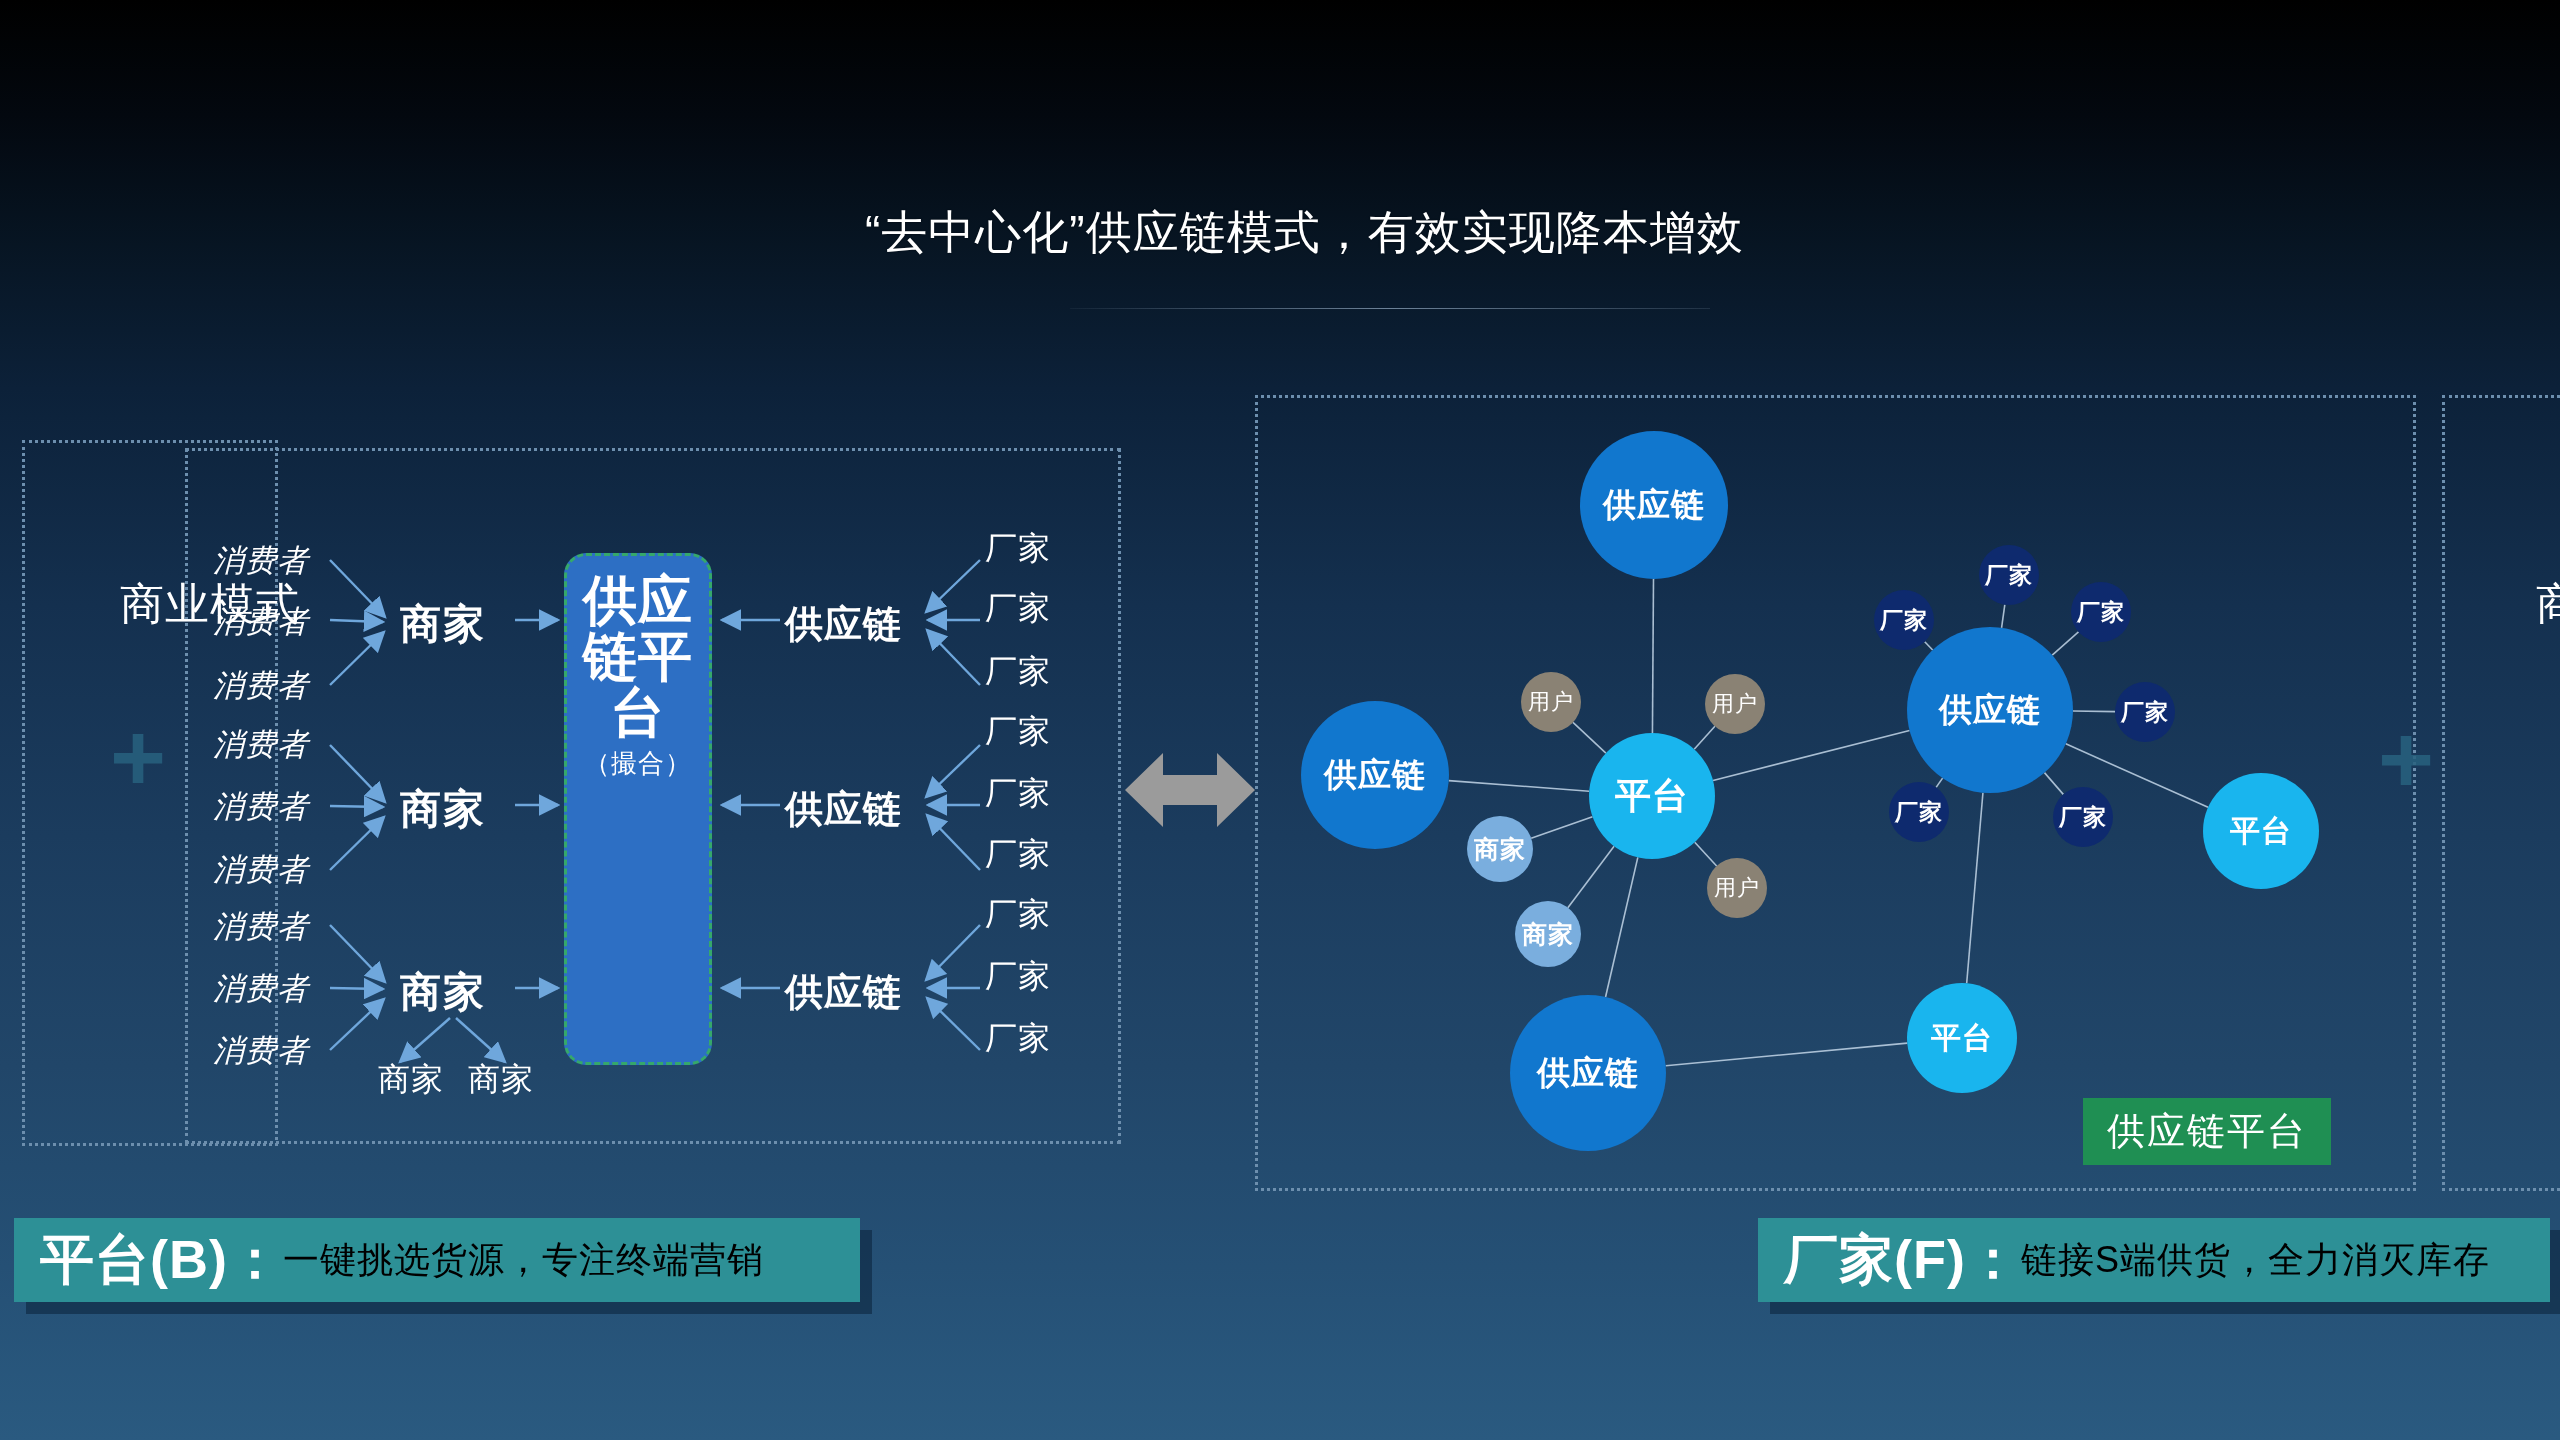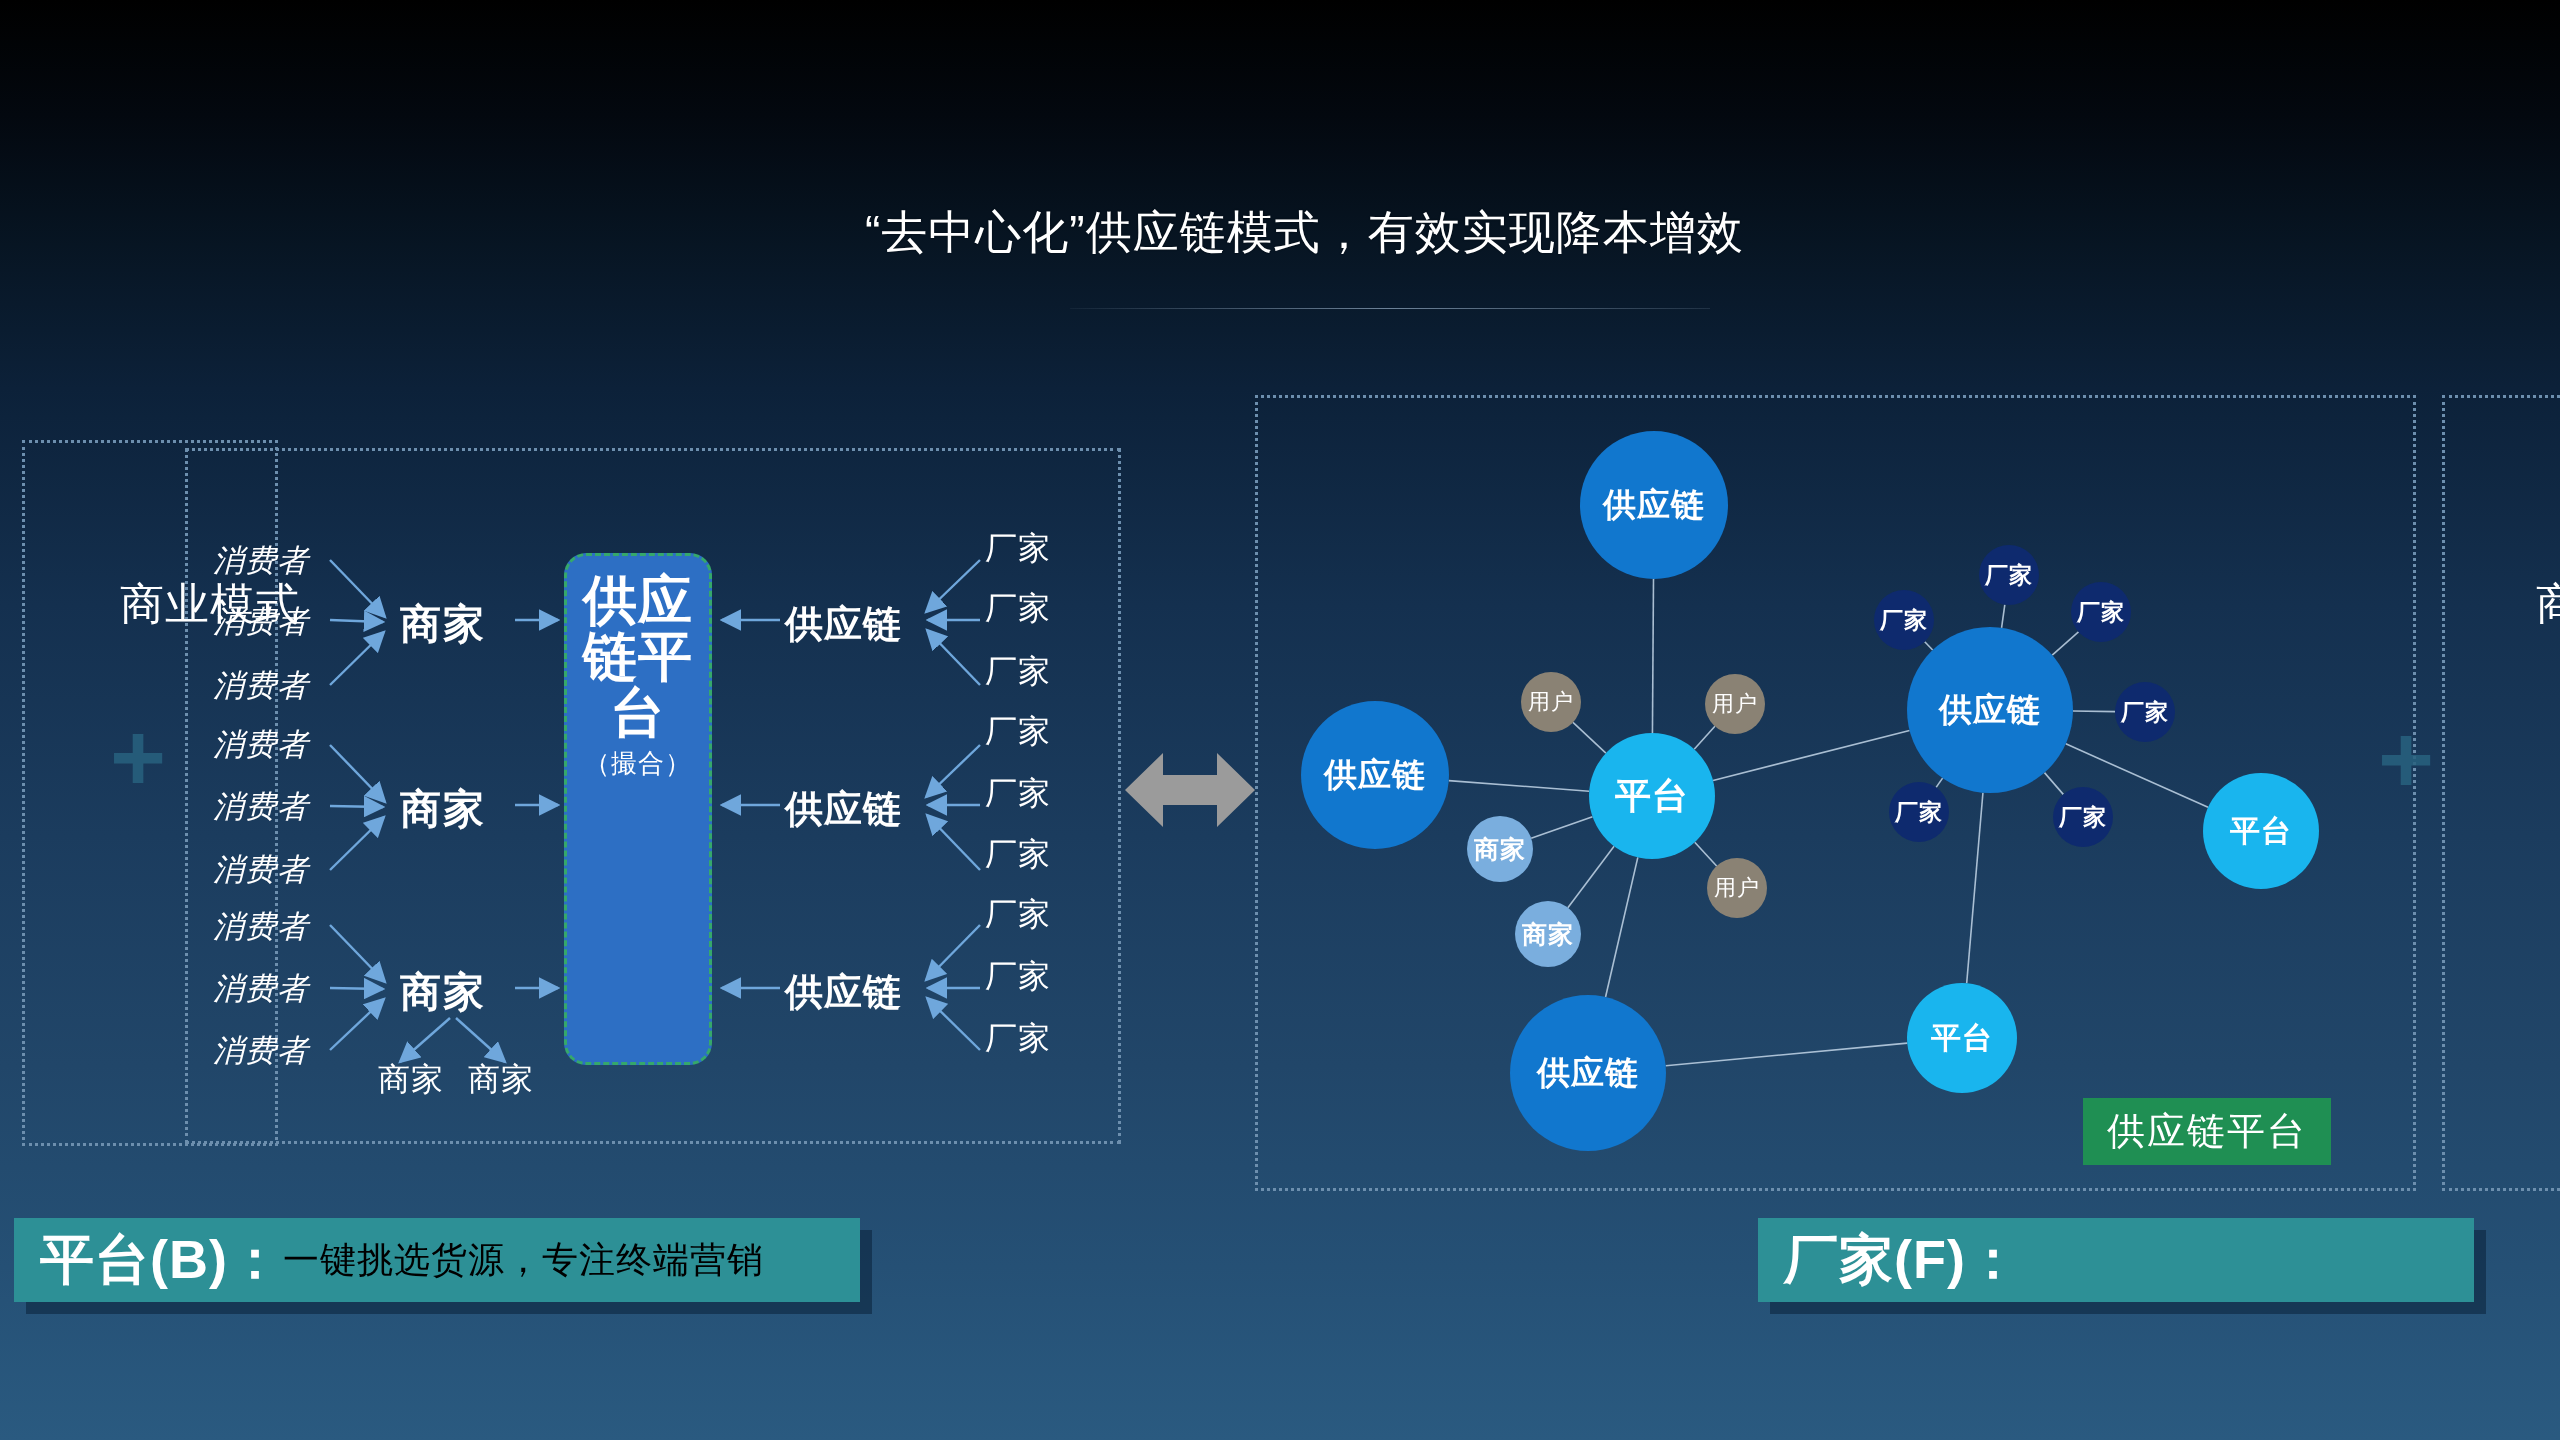--- a/index.html
+++ b/index.html
@@ -115,21 +115,21 @@
   .banner{
     position:absolute;height:84px;background:#2d9096;
     display:flex;align-items:center;padding-left:26px;box-sizing:border-box;
     box-shadow:12px 12px 0 0 rgba(9,32,56,.55);
     white-space:nowrap;
   }
   .banner .bold{color:#ffffff;font-size:54px;font-weight:700;letter-spacing:1px;}
   .banner .norm{color:#000000;font-size:36px;font-weight:400;letter-spacing:1px;}
   #banner1{left:14px;top:1218px;width:846px;}
   #banner2{left:872px;top:1218px;width:864px;}
-  #banner3{left:1758px;top:1218px;width:716px;}
+  #banner3{left:1758px;top:1218px;width:792px;}
   svg.lines{position:absolute;left:0;top:0;width:2560px;height:1440px;
             pointer-events:none;}
 </style>
 </head>
 <body>
 
 <div id="slide">
 
   <div id="title">“去中心化”供应链模式，有效实现降本增效</div>
   <div id="title-rule"></div>
@@ -277,15 +277,16 @@
     </div>
 
   <div id="green-badge">供应链平台</div>
 
   <div class="banner" id="banner1">
     <span class="bold">平台(B)：</span>
     <span class="norm">一键挑选货源，专注终端营销</span>
   </div>
   <div class="banner" id="banner3">
     <span class="bold">厂家(F)：</span>
+    <span class="norm">链接S端供货，全力消灭库存</span>
   </div>
 
 </div>
 
 </body></html>

